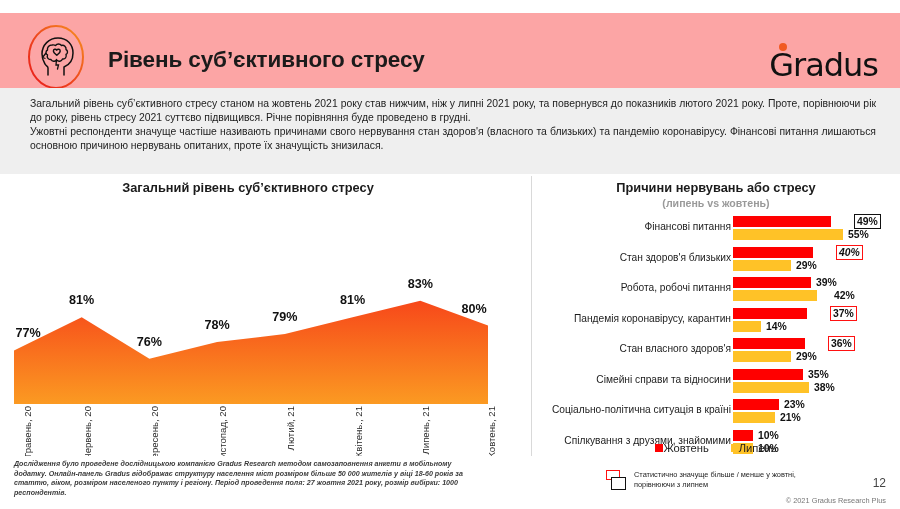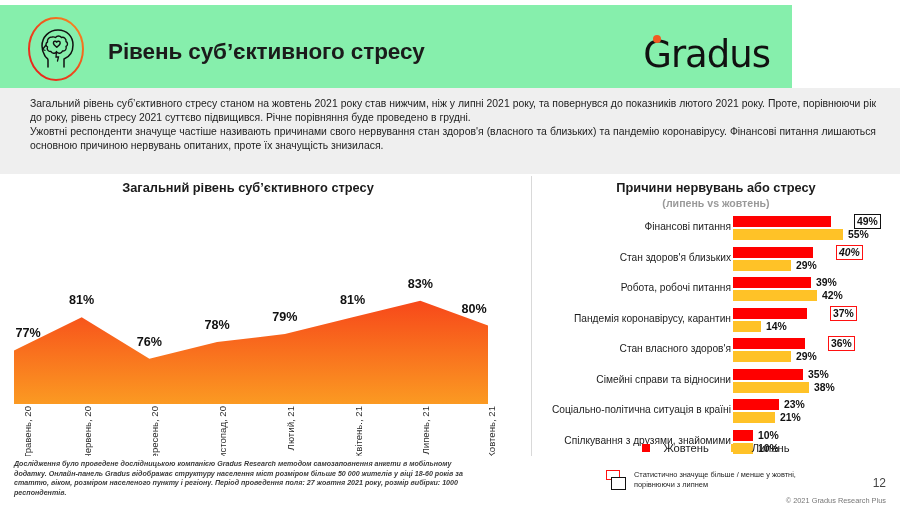--- a/index.html
+++ b/index.html
@@ -9,23 +9,23 @@
   body {
     width: 900px; height: 509px;
     font-family: "Liberation Sans", sans-serif;
     color: #1a1a1a;
     overflow: hidden;
     position: relative;
   }
 
   
   .header {
-    position: absolute; left: 0; top: 5px;
-    width: 792px; height: 88px;
-    background: #86efac;
+    position: absolute; left: 0; top: 13px;
+    width: 900px; height: 88px;
+    background: #fca5a5;
   }
   .brand-icon {
     position: absolute; left: 22px; top: 10px;
     width: 68px; height: 68px;
   }
   .page-title {
     position: absolute; left: 108px; top: 34px;
     font-size: 22.5px; font-weight: bold;
     color: #1b1b1b; letter-spacing: -0.1px;
     white-space: nowrap;
@@ -34,21 +34,21 @@
     position: absolute; right: 22px; top: 24px;
     height: 44px;
     display: flex; align-items: flex-end;
   }
   .logo-dot {
     width: 8px; height: 8px; border-radius: 50%;
     background: #F15A22;
     position: absolute; left: 10px; top: 6px;
   }
   .logo-text {
-    font-size: 37px; font-weight: normal;
+    font-size: 32px; font-weight: normal;
     letter-spacing: -1px; color: #111; line-height: 1;
     font-family: "DejaVu Sans", sans-serif;
   }
 
   
   .summary {
     position: absolute; left: 0; top: 88px;
     width: 900px; height: 86px;
     background: #efefef;
     box-sizing: border-box;
@@ -159,21 +159,21 @@
   }
   .val-box-dark { border-color: #111; }
 
   
   .legend {
     position: absolute; left: 0; top: 268px;
     width: 368px;
     display: flex; justify-content: center;
     gap: 22px; align-items: center;
   }
-  .legend-item { display: flex; align-items: center; gap: 13px; }
+  .legend-item { display: flex; align-items: center; gap: 0; }
   .legend-swatch { width: 8px; height: 8px; }
   .legend-text { font-size: 11.2px; color: #1c1c1c; }
 
   
   .footer { position: absolute; left: 0; top: 456px; width: 900px; height: 53px; background:#fff;}
   .methodology {
     position: absolute; left: 14px; top: 4px;
     width: 470px;
     font-size: 7.1px; line-height: 9.6px;
     font-style: italic; font-weight: bold;
@@ -306,21 +306,21 @@
           <div class="bar-val val-red val-box" style="left: 85px; font-style: italic;">40%</div>
           <div class="bar-val val-yellow" style="left: 63px;">29%</div>
         </div>
       </div>
       <div class="bar-row">
         <div class="bar-label">Робота, робочі питання</div>
         <div class="bar-track">
           <div class="bar bar-red" style="width: 78px; background: rgb(255, 0, 0);"></div>
           <div class="bar bar-yellow" style="width: 84px; background: rgb(255, 194, 39);"></div>
           <div class="bar-val val-red" style="left: 83px;">39%</div>
-          <div class="bar-val val-yellow" style="left: 89px;">42%</div>
+          <div class="bar-val val-yellow" style="left: 101px;">42%</div>
         </div>
       </div>
       <div class="bar-row">
         <div class="bar-label">Пандемія коронавірусу, карантин</div>
         <div class="bar-track">
           <div class="bar bar-red" style="width: 74px; background: rgb(255, 0, 0);"></div>
           <div class="bar bar-yellow" style="width: 28px; background: rgb(255, 194, 39);"></div>
           <div class="bar-val val-red val-box" style="left: 79px;">37%</div>
           <div class="bar-val val-yellow" style="left: 33px;">14%</div>
         </div>

